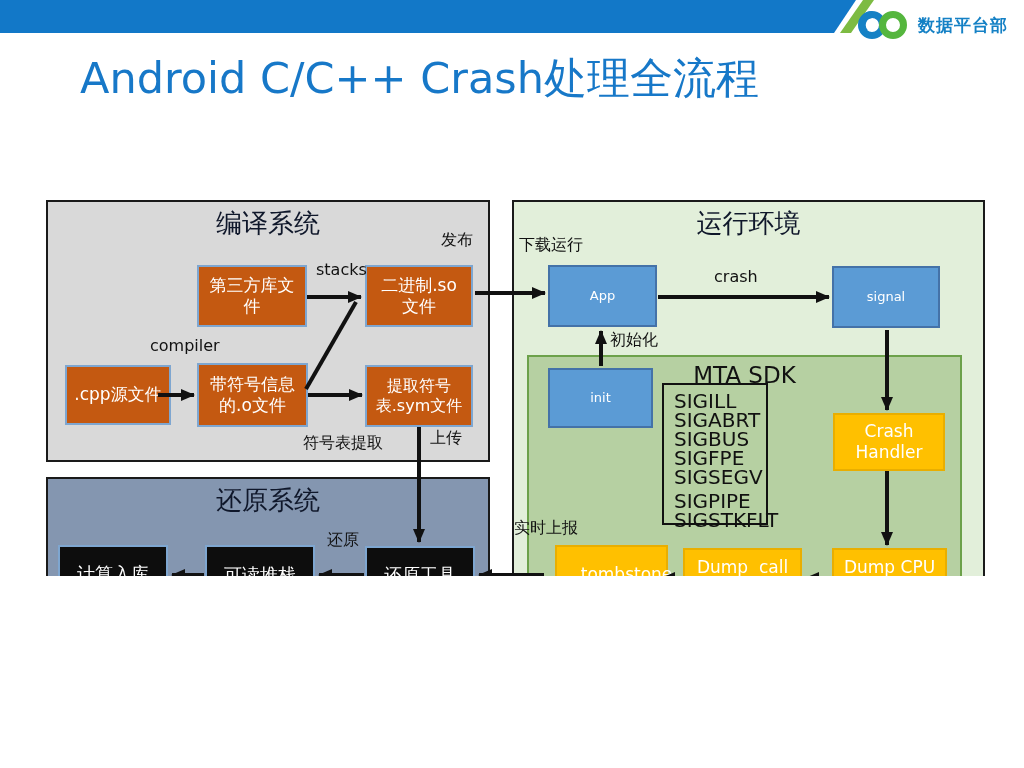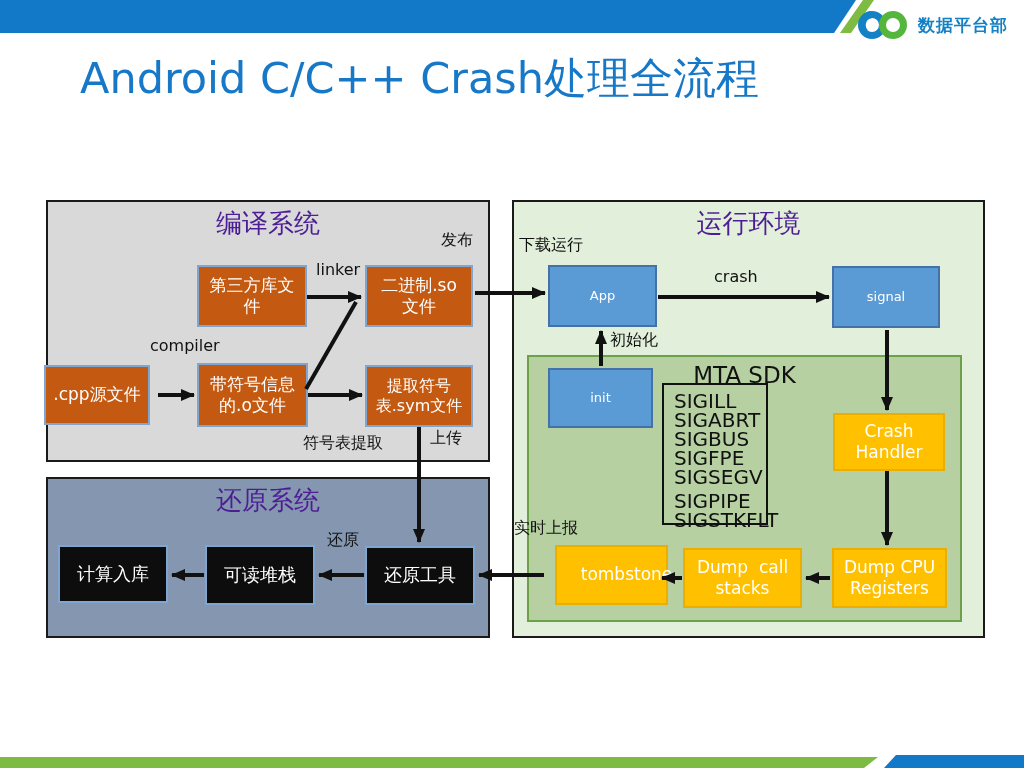--- a/index.html
+++ b/index.html
@@ -1,17 +1,17 @@
 <!DOCTYPE html>
 <html style="--c-bar-blue: #1278C8; --c-bar-green: #7DBB42; --c-title-blue: #1778C8; --c-logo-blue: #1581C5; --c-logo-green: #55B63E; --c-panel-gray: #D9D9D9; --c-panel-green-light: #E2EFDA; --c-panel-green-mid: #B6D0A2; --c-panel-green-border: #6CA14A; --c-panel-bluegray: #8496B0; --c-box-orange: #C45911; --c-box-blue: #5B9BD5; --c-box-yellow: #FFC000; --c-box-black: #0D0D0D; --c-box-border-blue: #7EA6D0; --c-arrow: #111111;"><head>
 <meta charset="utf-8">
 <style>
   html,body{margin:0;padding:0;background:#fff;}
   .slide{
-    position:relative;width:1024px;height:768px;background:#fff;overflow:hidden;
+    position:relative;width:1024px;height:576px;background:#fff;overflow:hidden;
     font-family:"DejaVu Sans","Liberation Sans",sans-serif;color:#111;
   }
   
   .top-bar{position:absolute;left:0;top:0;width:856px;height:33px;
     background:var(--c-bar-blue,#1278C8);
     clip-path:polygon(0 0,100% 0,calc(100% - 22px) 100%,0 100%);}
   .top-stripe{position:absolute;left:840px;top:0;width:34px;height:33px;
     background:var(--c-bar-green,#7DBB42);
     clip-path:polygon(23px 0,34px 0,11px 100%,0 100%);}
   .bottom-green{position:absolute;left:0;top:757px;width:878px;height:11px;
@@ -26,38 +26,38 @@
   
   .slide-title{position:absolute;left:80px;top:50px;font-size:43px;
     color:var(--c-title-blue,#1778C8);font-weight:400;white-space:nowrap;}
   
   .panel{position:absolute;border:2px solid #1a1a1a;box-sizing:border-box;}
   .panel-compile{left:46px;top:200px;width:444px;height:262px;background:var(--c-panel-gray,#D9D9D9);}
   .panel-runtime{left:512px;top:200px;width:473px;height:438px;background:var(--c-panel-green-light,#E2EFDA);}
   .panel-mta{left:527px;top:355px;width:435px;height:267px;background:var(--c-panel-green-mid,#B6D0A2);
     border:2px solid var(--c-panel-green-border,#6CA14A);}
   .panel-restore{left:46px;top:477px;width:444px;height:161px;background:var(--c-panel-bluegray,#8496B0);}
-  .panel-title{position:absolute;left:0;right:0;top:4px;text-align:center;font-size:26px;color:#4c1d95;}
+  .panel-title{position:absolute;left:0;right:0;top:4px;text-align:center;font-size:26px;color:#0f172a;}
   .mta-title{position:absolute;left:0;right:0;top:5px;text-align:center;font-size:23px;color:#111;}
   
   .node{position:absolute;box-sizing:border-box;display:flex;align-items:center;justify-content:center;
     text-align:center;white-space:pre-wrap;line-height:1.25;}
   .node-orange{background:var(--c-box-orange,#C45911);border:2px solid var(--c-box-border-blue,#7EA6D0);
     color:#fff;font-size:17px;}
   .node-blue{background:var(--c-box-blue,#5B9BD5);border:2px solid #4472A8;color:#fff;font-size:13px;}
   .node-yellow{background:var(--c-box-yellow,#FFC000);border:2px solid #E9AE00;color:#fff;font-size:17px;}
   .node-black{background:var(--c-box-black,#0D0D0D);border:2px solid var(--c-box-border-blue,#7EA6D0);
     color:#fff;font-size:18px;}
   .node-list{position:absolute;box-sizing:border-box;background:transparent;border:2px solid #111;
     color:#111;font-size:20px;padding:7px 0 0 10px;text-align:left;line-height:19px;}
   .sig-line:nth-child(6){margin-top:5px;}
   
   .n-3rd{left:197px;top:265px;width:110px;height:62px;}
   .n-so{left:365px;top:265px;width:108px;height:62px;}
-  .n-cpp{left:44px;top:365px;width:106px;height:60px;}
+  .n-cpp{left:65px;top:365px;width:106px;height:60px;}
   .n-o{left:197px;top:363px;width:111px;height:64px;}
   .n-sym{left:365px;top:365px;width:108px;height:62px;font-size:16px;}
   
   .n-app{left:548px;top:265px;width:109px;height:62px;}
   .n-signal{left:832px;top:266px;width:108px;height:62px;}
   .n-init{left:548px;top:368px;width:105px;height:60px;}
   .n-siglist{left:662px;top:383px;width:106px;height:142px;}
   .n-crash-handler{left:833px;top:413px;width:112px;height:58px;}
   .n-dump-cpu{left:832px;top:548px;width:115px;height:60px;}
   .n-dump-call{left:683px;top:548px;width:119px;height:60px;}
@@ -143,21 +143,21 @@
   <div class="node node-yellow n-dump-cpu">Dump CPU
 Registers</div>
   <div class="node node-yellow n-dump-call">Dump  call
 stacks</div>
   <div class="node node-yellow n-tombstone">tombstone</div>
 
   <div class="node node-black n-calc">计算入库</div>
   <div class="node node-black n-readable">可读堆栈</div>
   <div class="node node-black n-tool">还原工具</div>
 
-  <div class="lbl lbl-linker">linker</div>
+  <div class="lbl lbl-linker">stacks</div>
   <div class="lbl lbl-compiler">compiler</div>
   <div class="lbl lbl-release">发布</div>
   <div class="lbl lbl-symext">符号表提取</div>
   <div class="lbl lbl-upload">上传</div>
   <div class="lbl lbl-download">下载运行</div>
   <div class="lbl lbl-crash">crash</div>
   <div class="lbl lbl-init">初始化</div>
   <div class="lbl lbl-realtime">实时上报</div>
   <div class="lbl lbl-restore">还原</div>
 

